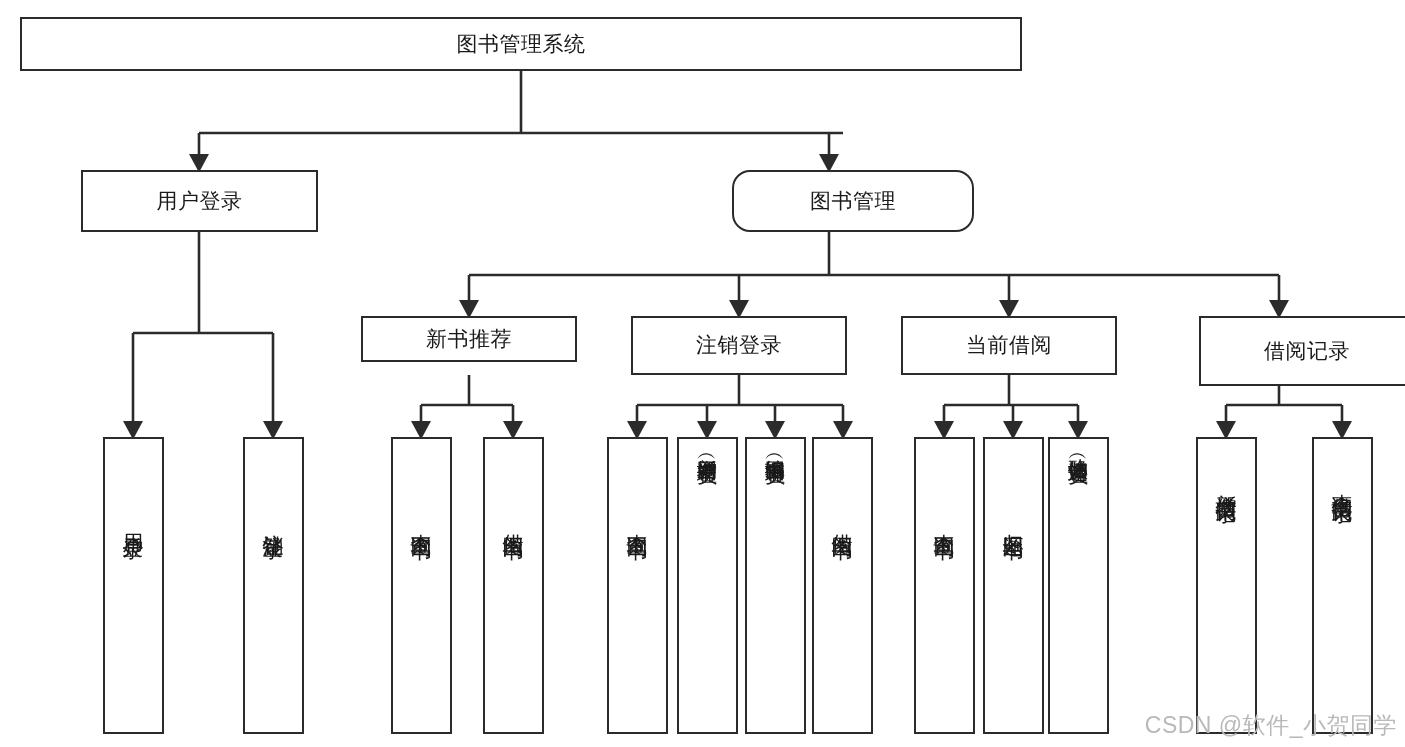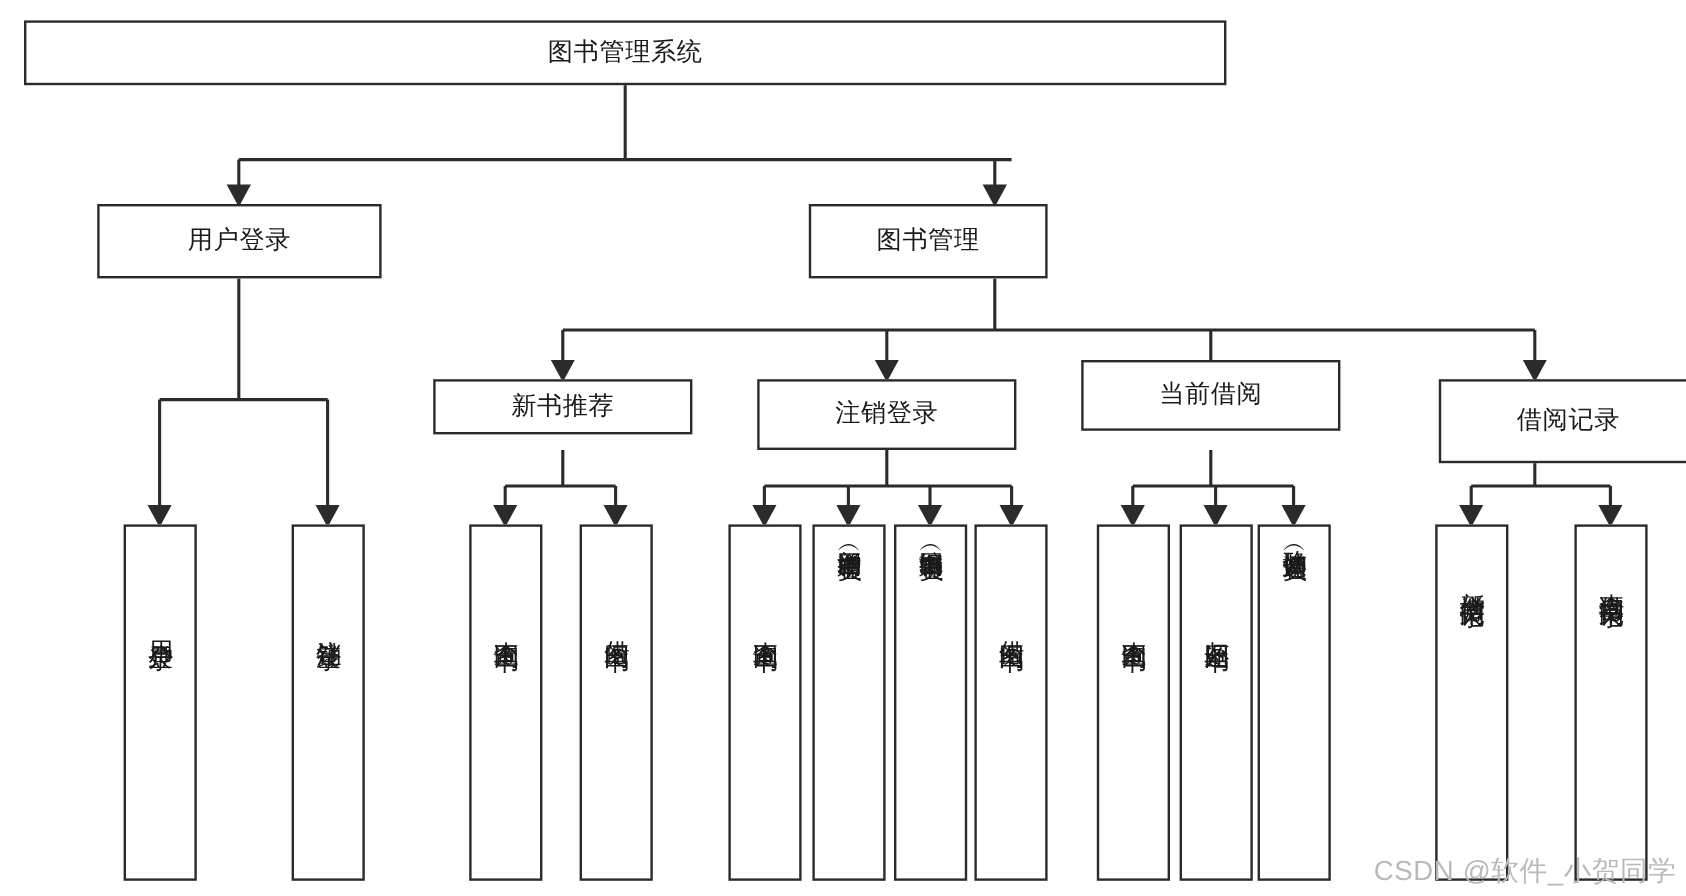--- a/index.html
+++ b/index.html
@@ -129,33 +129,33 @@
   </svg>
 
   <div class="node horizontal" style="left:20px; top:17px; width:1002px; height:54px;">
     <span class="label">图书管理系统</span>
   </div>
 
   <div class="node horizontal" style="left:81px; top:170px; width:237px; height:62px;">
     <span class="label">用户登录</span>
   </div>
 
-  <div class="node horizontal" style="left:674px; top:170px; width:199px; height:62px;">
+  <div class="node horizontal" style="left:732px; top:170px; width:242px; height:62px;border-radius:18px;">
     <span class="label">图书管理</span>
   </div>
 
   <div class="node horizontal" style="left:361px; top:316px; width:216px; height:46px;">
     <span class="label">新书推荐</span>
   </div>
 
   <div class="node horizontal" style="left:631px; top:316px; width:216px; height:59px;">
     <span class="label">注销登录</span>
   </div>
 
-  <div class="node horizontal" style="left:901px; top:300px; width:216px; height:59px;">
+  <div class="node horizontal" style="left:901px; top:316px; width:216px; height:59px;">
     <span class="label">当前借阅</span>
   </div>
 
   <div class="node horizontal" style="left:1171px; top:316px; width:216px; height:70px;margin-left:28px;">
     <span class="label">借阅记录</span>
   </div>
 
   <div class="node vertical" style="left:103px; top:437px; width:61px; height:297px; padding-top:78px;">
     <span class="label">用户登录</span>
   </div>

